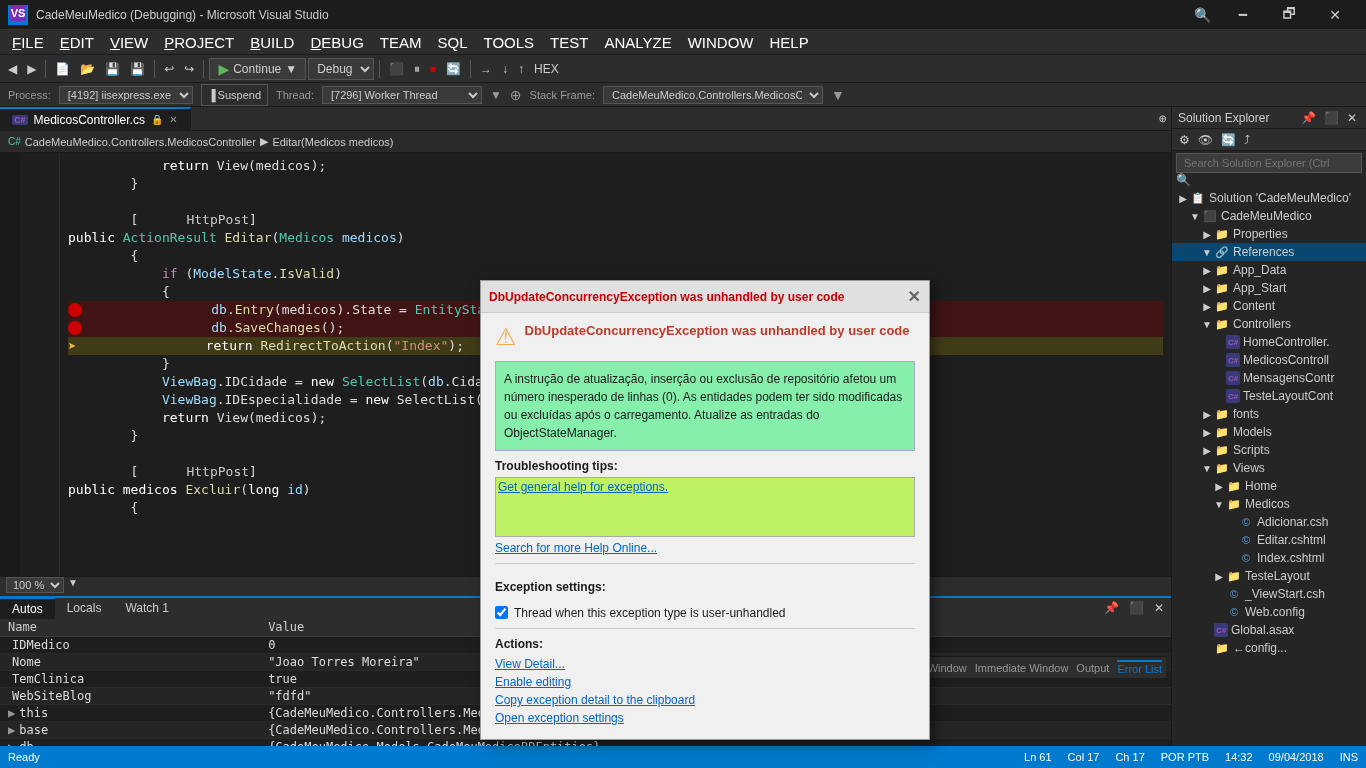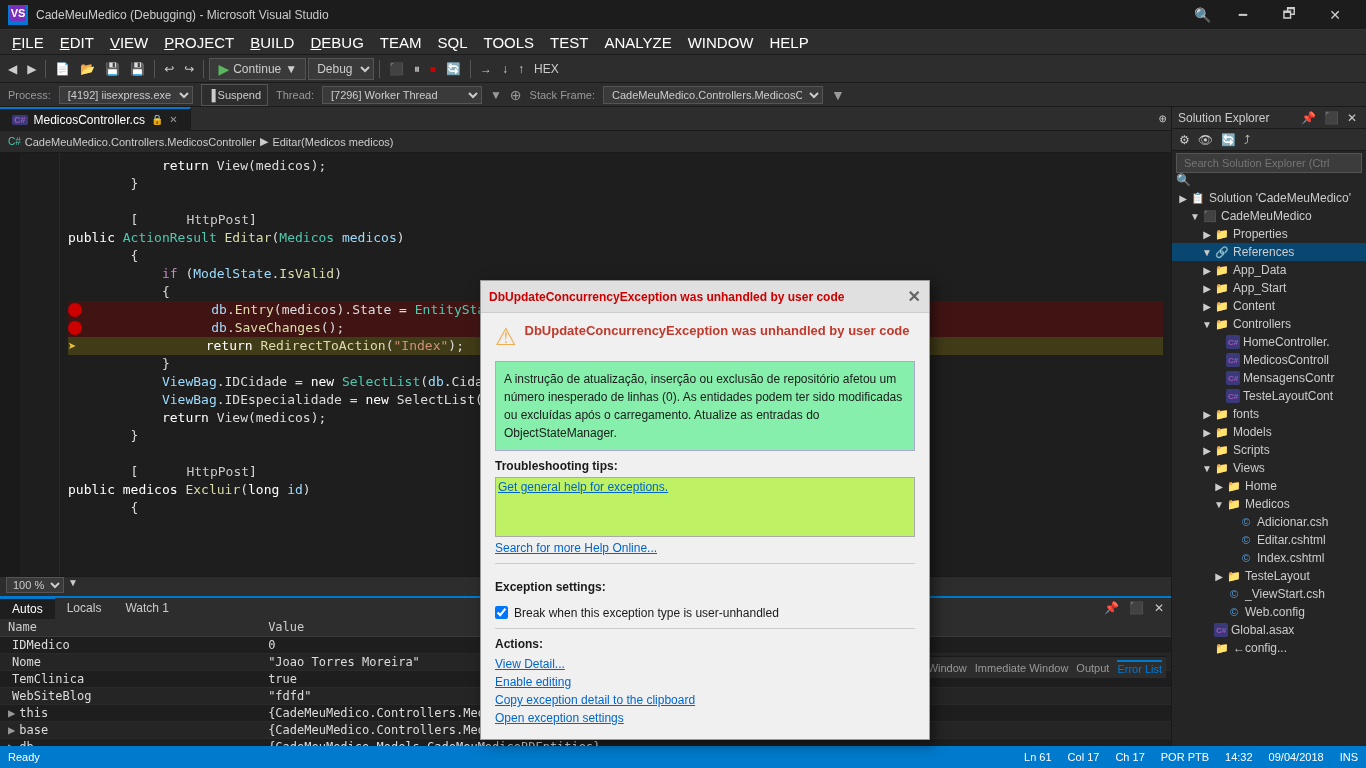--- a/index.html
+++ b/index.html
@@ -573,21 +573,21 @@
     <div class="exc-tips-area">
       <a class="exc-link">Get general help for exceptions.</a>
     </div>
     <a class="exc-link">Search for more Help Online...</a>
     <hr class="exc-divider">
     <div class="exc-settings">
       <span class="exc-section-title">Exception settings:</span>
     </div>
     <div class="exc-settings">
       <input type="checkbox" checked="" style="">
-      <label>Break when this exception type is user-unhandled</label>
+      <label>Thread when this exception type is user-unhandled</label>
     </div>
     <hr class="exc-divider">
     <div class="exc-actions-title">Actions:</div>
     <a class="exc-action-link">View Detail...</a>
     <a class="exc-action-link">Enable editing</a>
     <a class="exc-action-link">Copy exception detail to the clipboard</a>
     <a class="exc-action-link">Open exception settings</a>
   </div>
 </div>
 

